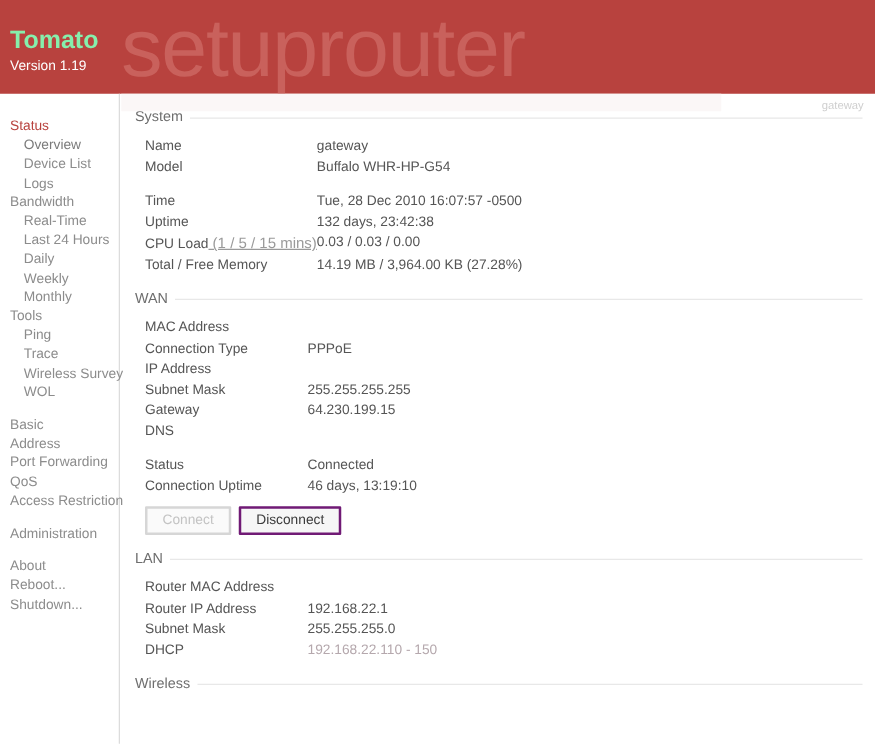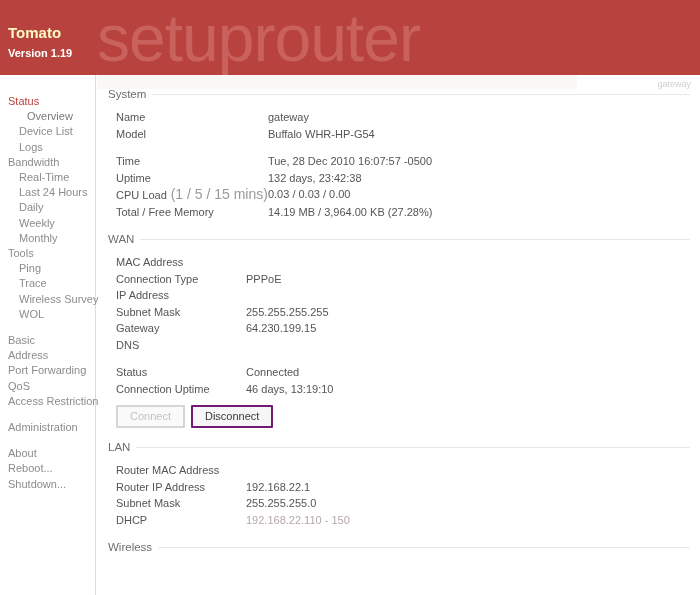--- a/index.html
+++ b/index.html
@@ -30,29 +30,29 @@
     background: #b8423e;
     overflow: hidden;
   }
   .header-brand {
     position: absolute;
     left: 8px;
     top: 20px;
     z-index: 3;
   }
   .brand-title {
-    font-size: 15px;
+    font-size: 20px;
     font-weight: bold;
-    color: #fef9c3;
+    color: #86efac;
     line-height: 25px;
     letter-spacing: 0px;
   }
   .brand-version {
     font-size: 11px;
-    font-weight: bold;
+    font-weight: normal;
     color: #ffffff;
     line-height: 14px;
     margin-top: 1px;
   }
   .watermark {
     position: absolute;
     left: 97px;
     top: -6px;
     z-index: 2;
     font-size: 66px;
@@ -107,21 +107,21 @@
     padding-left: 8px;
     white-space: nowrap;
     cursor: pointer;
   }
   .nav-item.top { color: #8c8c8c; }
   .nav-item.sub { padding-left: 19px; }
   .nav-item.active {
     color: #b8423e;
     font-weight: normal;
   }
-  .nav-item.sub.selected { color: #7a7a7a; margin-left: 8px; }
+  .nav-item.sub.selected { color: #7a7a7a; }
   .nav-gap { height: 11px; }
 
   
   .content {
     position: absolute;
     left: 97px;
     top: 0;
     width: 603px;
     height: 428px;
     box-sizing: border-box;
@@ -166,23 +166,24 @@
     line-height: 16.5px;
     color: #555555;
     vertical-align: top;
     white-space: nowrap;
   }
   td.fname { width: 130px; color: #4d4d4d; margin-left: 44px; }
   td.fval  { color: #4d4d4d; }
   td.fval.muted { color: #b5a8ad; margin-top: 23px; }
   tr.spacer td { height: 11px; line-height: 11px; font-size: 0; }
   .subnote {
-    font-size: 14px;
+    font-size: 12px;
     color: #9a9a9a;
     letter-spacing: 0px;
+    text-decoration: underline;
   }
 
   .btn-row {
     margin-top: 8px;
     margin-left: 8px;
   }
   button.btn {
     font-family: "Liberation Sans", sans-serif;
     font-size: 11px;
     line-height: 13px;

